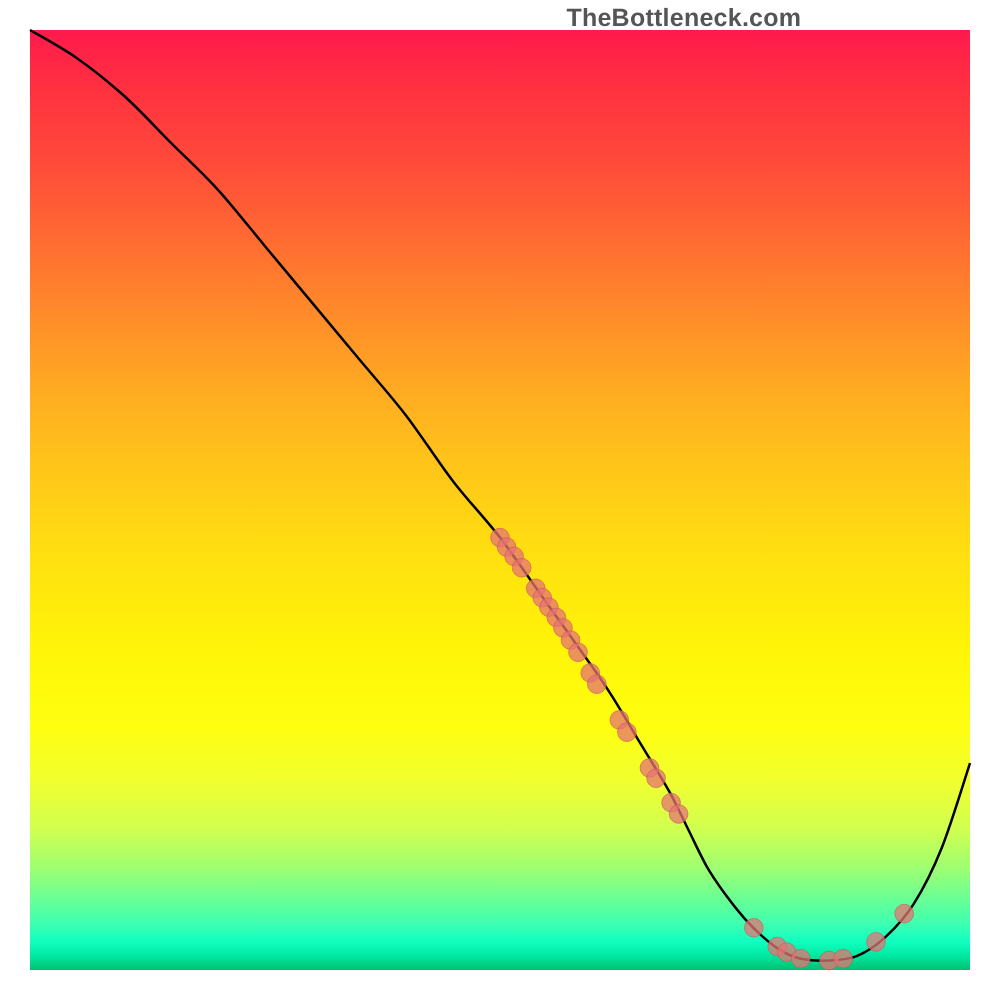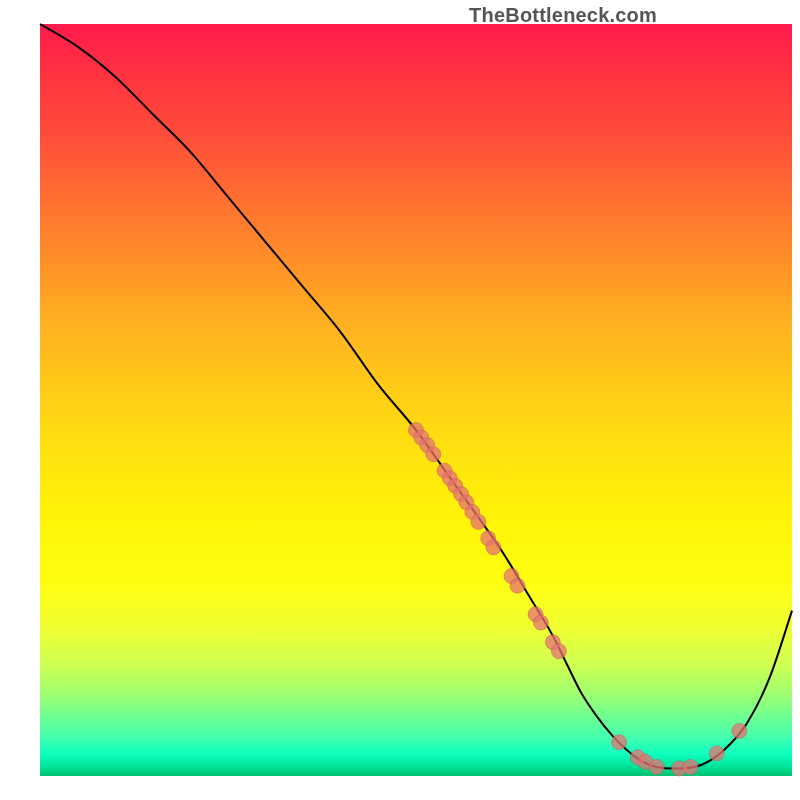--- a/index.html
+++ b/index.html
@@ -6,21 +6,21 @@
   body {
     width: 800px;
     height: 800px;
     overflow: hidden;
     position: relative;
     font-family: Arial, Helvetica, sans-serif;
   }
   .chart-container {
     position: absolute;
     top: 0;
-    left: 16px;
+    left: 0;
     width: 665px;
     height: 800px;
     border-radius: 11px;
   }
   .plot-area {
     position: absolute;
     top: 24px;
     left: 24px;
     width: 752px;
     height: 752px;

